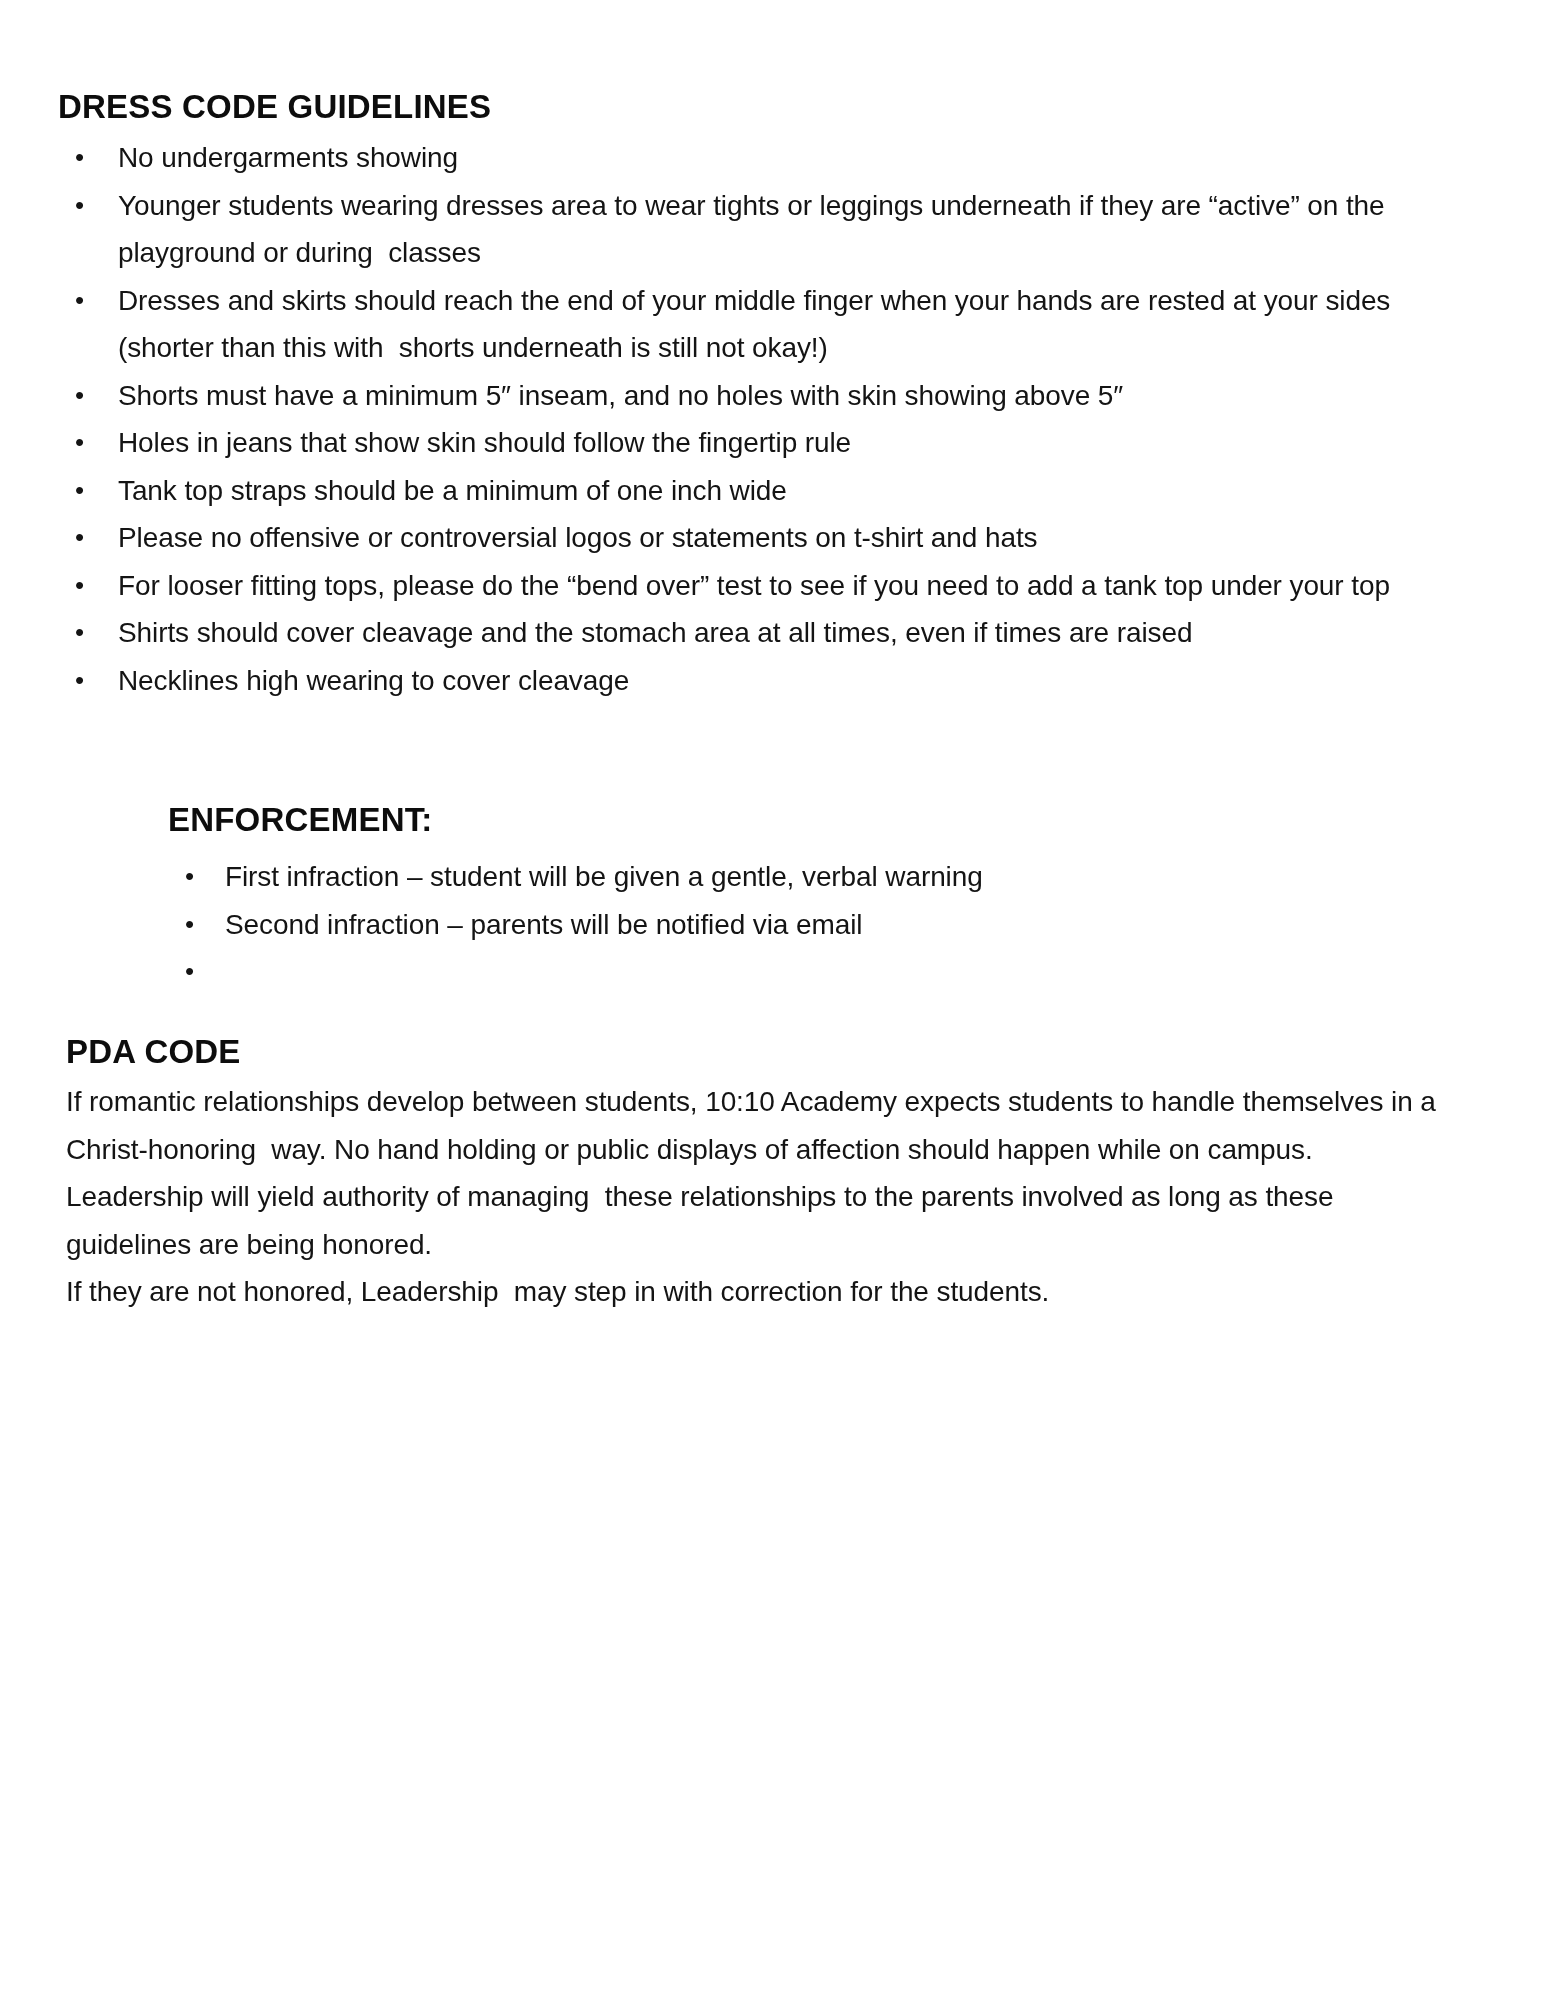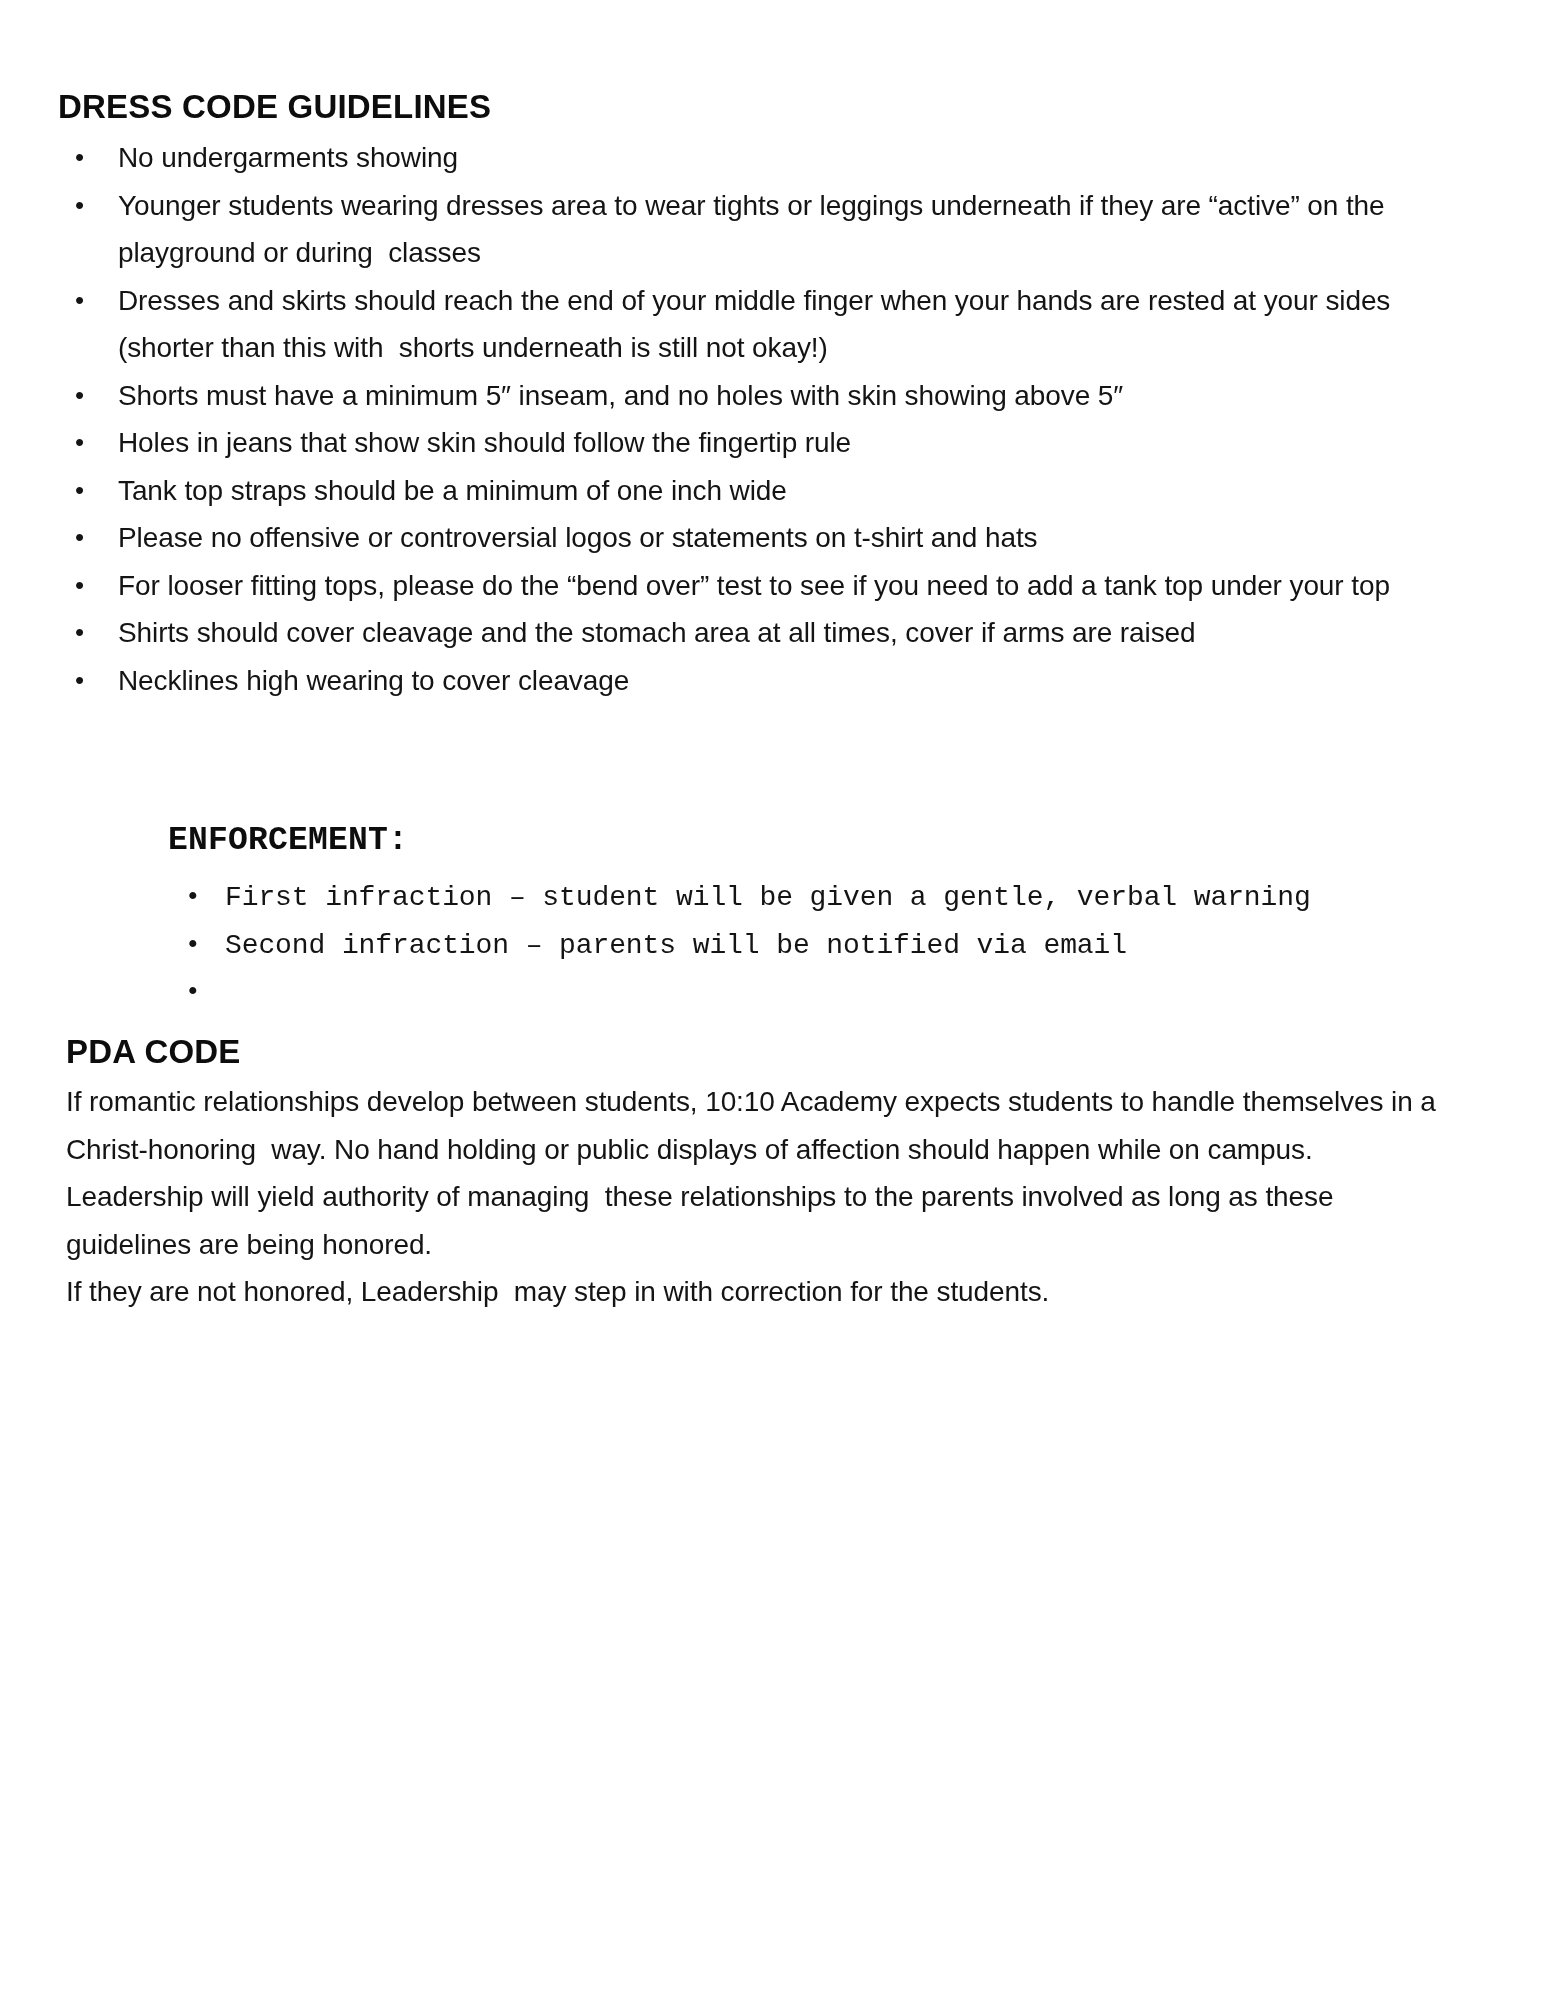--- a/index.html
+++ b/index.html
@@ -28,23 +28,22 @@
   
   .sec-dress {
     position: absolute;
     left: 58px;
     top: 88px;
     width: 1440px;
   }
   .sec-enforcement {
     position: absolute;
     left: 168px;
-    top: 822px;
+    top: 801px;
     width: 1200px;
-    font-family: Liberation Mono, monospace;
   }
   .sec-pda {
     position: absolute;
     left: 58px;
     top: 1033px;
     width: 1445px;
     margin-left: 8px;
   }
   
   ul.doc-list {
@@ -126,21 +125,21 @@
       <li>
         <span class="bullet">•</span>
         <span class="li-text">Please no offensive or controversial logos or statements on t-shirt and hats</span>
       </li>
       <li>
         <span class="bullet">•</span>
         <span class="li-text">For looser fitting tops, please do the “bend over” test to see if you need to add a tank top under your top</span>
       </li>
       <li>
         <span class="bullet">•</span>
-        <span class="li-text">Shirts should cover cleavage and the stomach area at all times, cover if arms are raised</span>
+        <span class="li-text">Shirts should cover cleavage and the stomach area at all times, even if times are raised</span>
       </li>
       <li>
         <span class="bullet">•</span>
         <span class="li-text">Necklines high wearing to cover cleavage</span>
       </li>
     </ul>
   </section>
 
   <section class="sec-enforcement">
     <h2 class="doc-heading">ENFORCEMENT:</h2>

